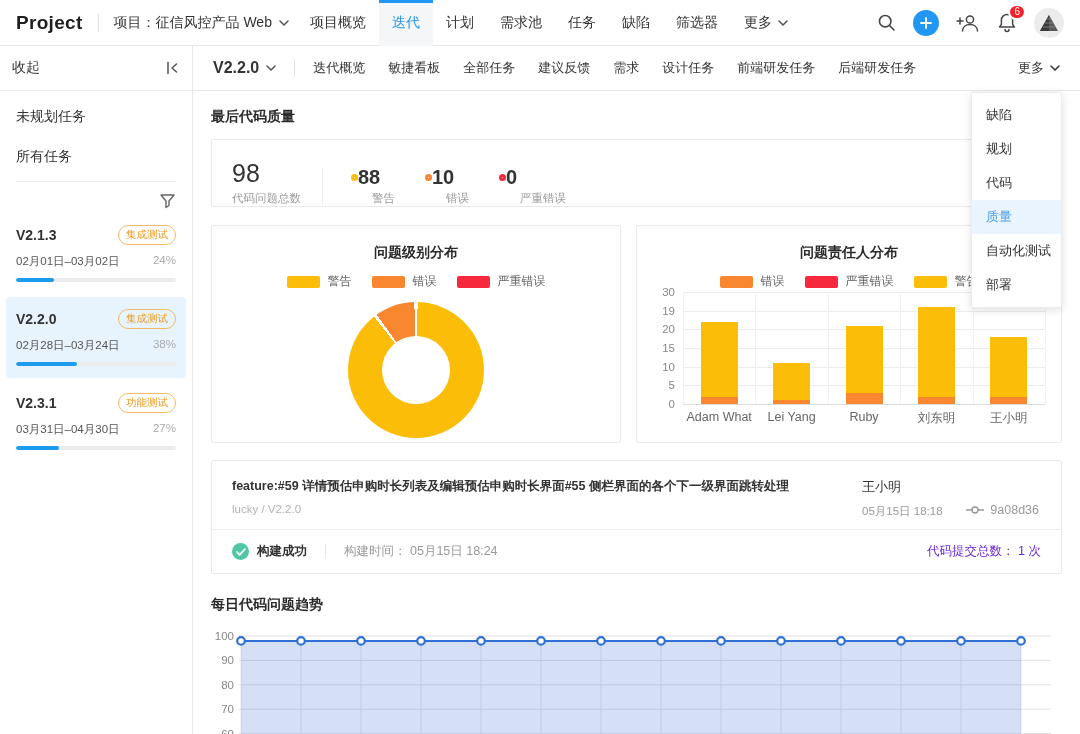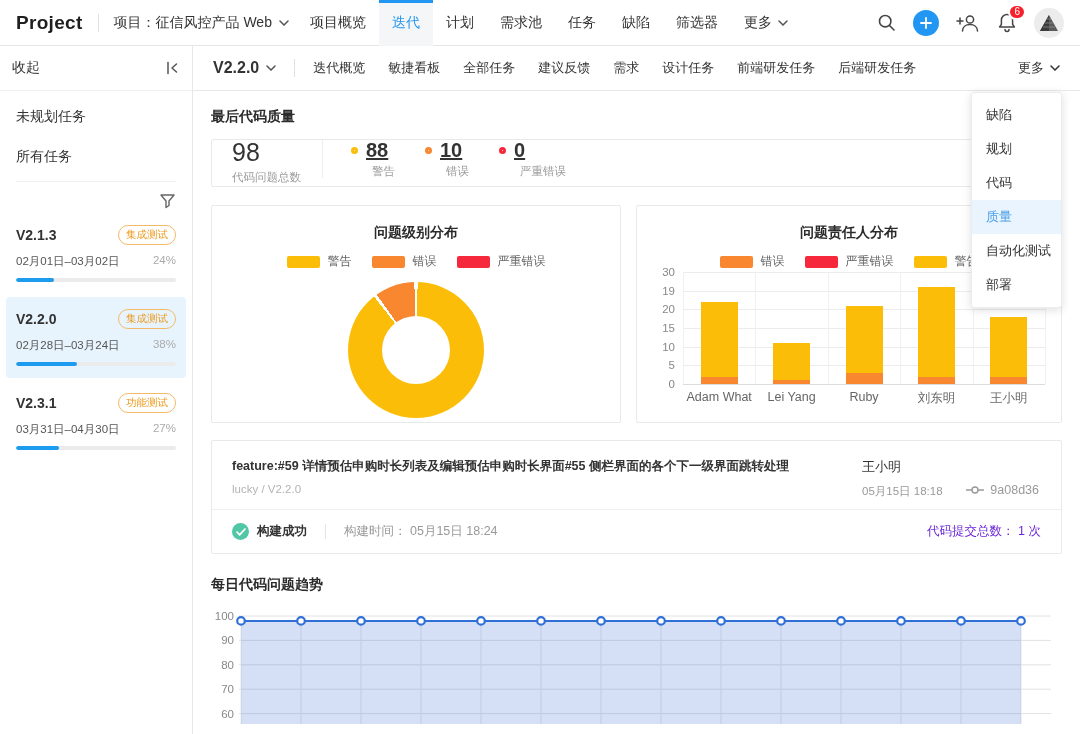--- a/index.html
+++ b/index.html
@@ -51,27 +51,27 @@
   .main-header{height:45px;flex-shrink:0;display:flex;align-items:center;padding:0 20px;border-bottom:1px solid #E8E8E8;}
   .version-select{font-size:16px;font-weight:700;display:flex;align-items:center;gap:7px;cursor:pointer;white-space:nowrap;}
   .main-tabs{display:flex;align-items:center;gap:23px;font-size:13px;}
   .main-tab{cursor:pointer;white-space:nowrap;color:#333;}
   .more-btn{margin-left:auto;display:flex;align-items:center;gap:6px;font-size:13px;cursor:pointer;white-space:nowrap;}
 
   
   .content{flex:1;padding:0 18px;overflow:hidden;position:relative;}
   .section-title{font-size:14px;font-weight:700;margin:17px 0 13px;color:#2b2b2b;}
 
-  .stats-card{border:1px solid #E9E9E9;border-radius:2px;height:48px;display:flex;align-items:flex-start;padding:0 20px;}
+  .stats-card{border:1px solid #E9E9E9;border-radius:2px;height:68px;display:flex;align-items:flex-end;padding:0 20px;}
   .stat-total{width:90px;flex-shrink:0;}
   .stat-total-value{font-size:25px;color:#333;font-weight:500;line-height:1;}
   .stat-total-label{font-size:11.5px;color:#9B9B9B;margin-top:5px;white-space:nowrap;}
   .stats-vdiv{width:1px;height:38px;background:#EEE;margin-right:28px;flex-shrink:0;}
   .stat-item{margin-right:30px;}
-  .stat-row{display:flex;align-items:center;gap:8px;text-decoration:underline;}
+  .stat-row{display:flex;align-items:center;}
   .ring{width:7px;height:7px;border-radius:50%;border:3px solid;flex-shrink:0;}
   .stat-value{font-size:20px;font-weight:600;color:#333;line-height:1;}
   .stat-label{font-size:11.5px;color:#9B9B9B;margin-left:21px;margin-top:4px;white-space:nowrap;}
   .stats-spacer{flex:1;}
   .ext-btn{width:26px;height:26px;border:1px solid #E4E4E4;border-radius:2px;display:flex;align-items:center;justify-content:center;cursor:pointer;background:#fff;}
 
   .charts-row{display:flex;gap:15px;margin-top:18px;}
   .chart-card{border:1px solid #E9E9E9;border-radius:2px;height:218px;position:relative;overflow:hidden;background:#fff;}
   .donut-card{width:410px;flex-shrink:0;}
   .bar-card{flex:1;min-width:0;}

